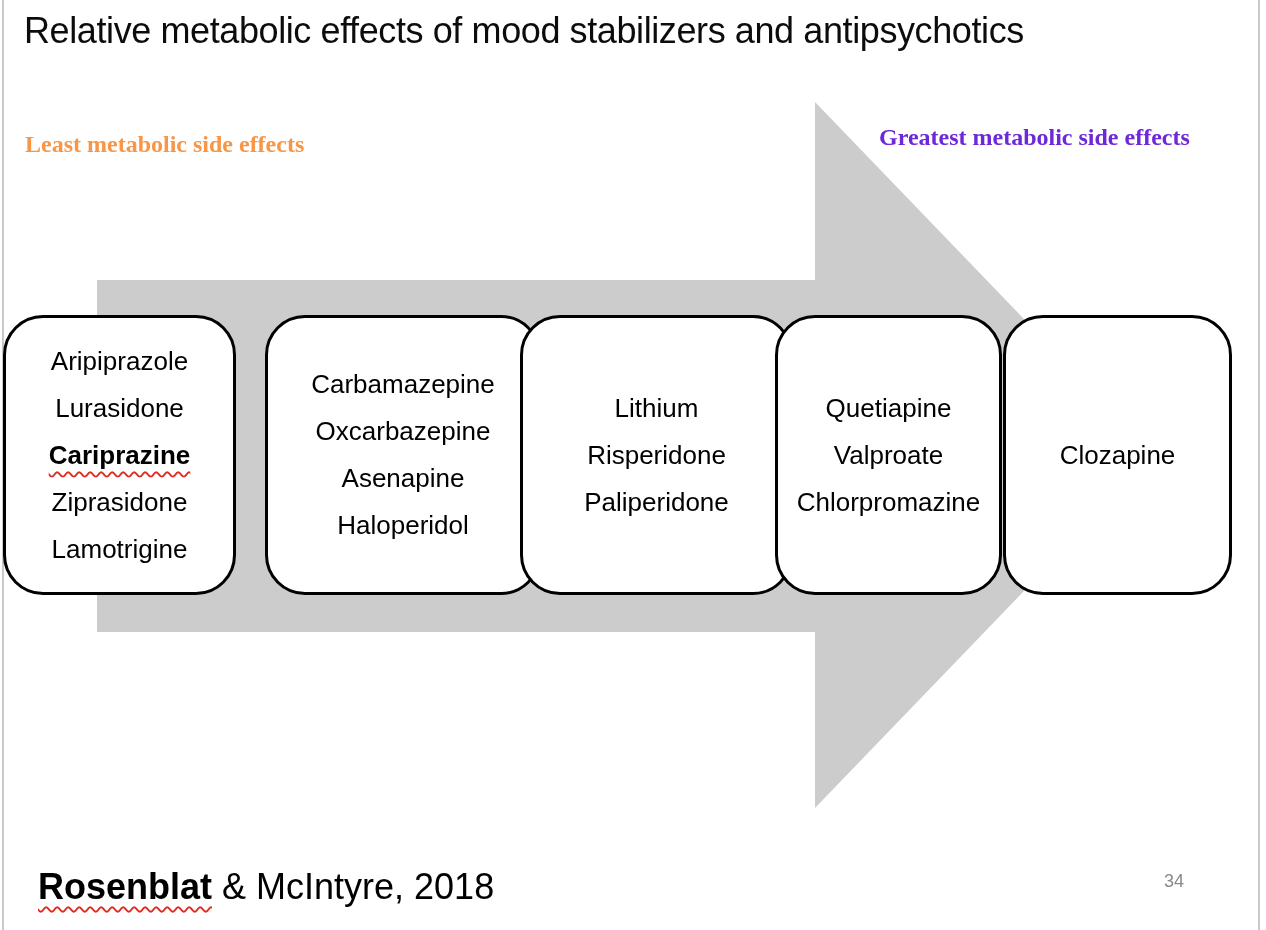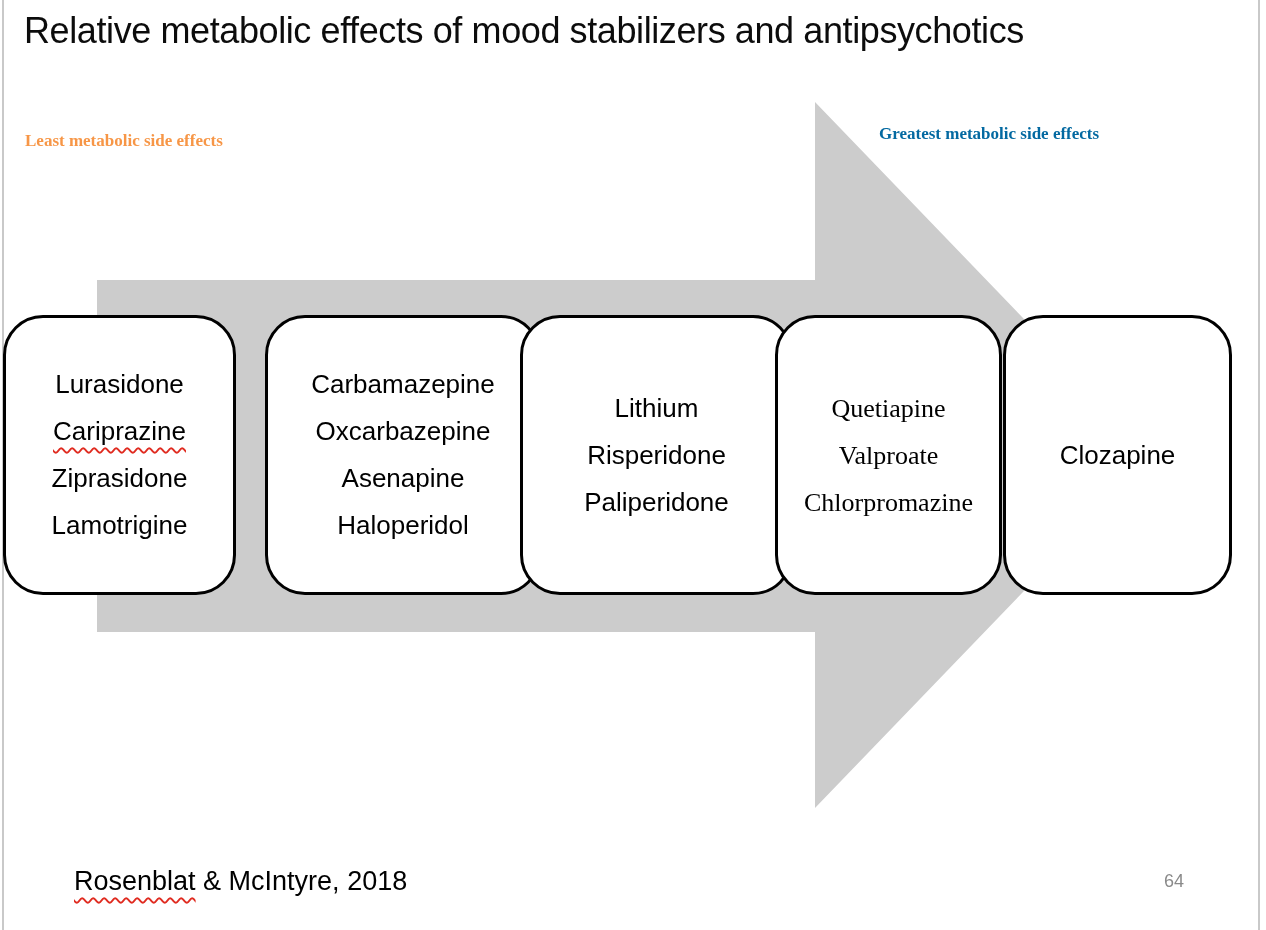--- a/index.html
+++ b/index.html
@@ -9,46 +9,47 @@
   }
   .edge-line{position:absolute;top:0;bottom:0;width:2px;background:#c9c9c9;}
   .edge-line.left{left:2px;}
   .edge-line.right{left:1258px;}
   .slide-title{
     position:absolute;left:24px;top:8px;font-size:36px;line-height:1.25;
     color:#0c0c0c;letter-spacing:-0.4px;white-space:nowrap;
   }
   .scale-label{
     position:absolute;font-family:"Liberation Serif",serif;font-weight:bold;
-    font-size:17px;white-space:nowrap;
+    font-size:24px;white-space:nowrap;
   }
   .scale-label.least{left:25px;top:131px;color:#f79646;}
-  .scale-label.greatest{left:879px;top:124px;color:#0369a1;text-align:right;}
+  .scale-label.greatest{left:879px;top:124px;color:#6d28d9;text-align:right;}
   .arrow-svg{position:absolute;left:0;top:0;}
   #boxes .drug-box{
     position:absolute;top:315px;height:280px;background:#ffffff;
     border:3px solid #000000;border-radius:40px;box-sizing:border-box;
     display:flex;flex-direction:column;justify-content:center;align-items:center;
     text-align:center;
   }
   .drug-box.pos0{left:3px;width:233px;}
   .drug-box.pos1{left:265px;width:276px;}
   .drug-box.pos2{left:520px;width:273px;}
-  .drug-box.pos3{left:775px;width:227px;font-family:Liberation Serif, serif;}
+  .drug-box.pos3{left:775px;width:227px;}
   .drug-box.pos4{left:1003px;width:229px;}
   .drug{font-size:26px;line-height:47px;color:#000000;white-space:nowrap;}
   .squiggle{
     text-decoration-line:underline;
     text-decoration-style:wavy;
     text-decoration-color:#e02b20;
     text-decoration-thickness:2px;
     text-underline-offset:7px;
+    font-weight:bold;
   }
   .citation{
-    position:absolute;left:38px;top:866px;font-size:27px;color:#000000;white-space:nowrap;margin-left:36px;
+    position:absolute;left:38px;top:866px;font-size:36px;color:#000000;white-space:nowrap;
   }
   .page-number{
     position:absolute;left:1164px;top:871px;font-size:18px;color:#8a8a8a;
   }
 </style>
 </head>
 <body>
 
 <div class="slide">
 
@@ -59,20 +60,21 @@
 
   <div class="scale-label least">Least metabolic side effects</div>
   <div class="scale-label greatest">Greatest metabolic side effects</div>
 
   <svg class="arrow-svg" width="1266" height="930" viewBox="0 0 1266 930">
     <polygon points="97,280 815,280 815,102 1155,455 815,808 815,632 97,632" fill="#cccccc"></polygon>
   </svg>
 
   <div id="boxes">
       <div class="drug-box pos0">
+        <div class="drug">Aripiprazole</div>
         <div class="drug">Lurasidone</div>
         <div class="drug squiggle">Cariprazine</div>
         <div class="drug">Ziprasidone</div>
         <div class="drug">Lamotrigine</div>
       </div>
       <div class="drug-box pos1">
         <div class="drug">Carbamazepine</div>
         <div class="drug">Oxcarbazepine</div>
         <div class="drug">Asenapine</div>
         <div class="drug">Haloperidol</div>
@@ -89,15 +91,15 @@
       </div>
       <div class="drug-box pos4">
         <div class="drug">Clozapine</div>
       </div>
     </div>
 
   <div class="citation">
     <span class="squiggle">Rosenblat</span><span> &amp; McIntyre, 2018</span>
   </div>
 
-  <div class="page-number">64</div>
+  <div class="page-number">34</div>
 
 </div>
 
 </body></html>

